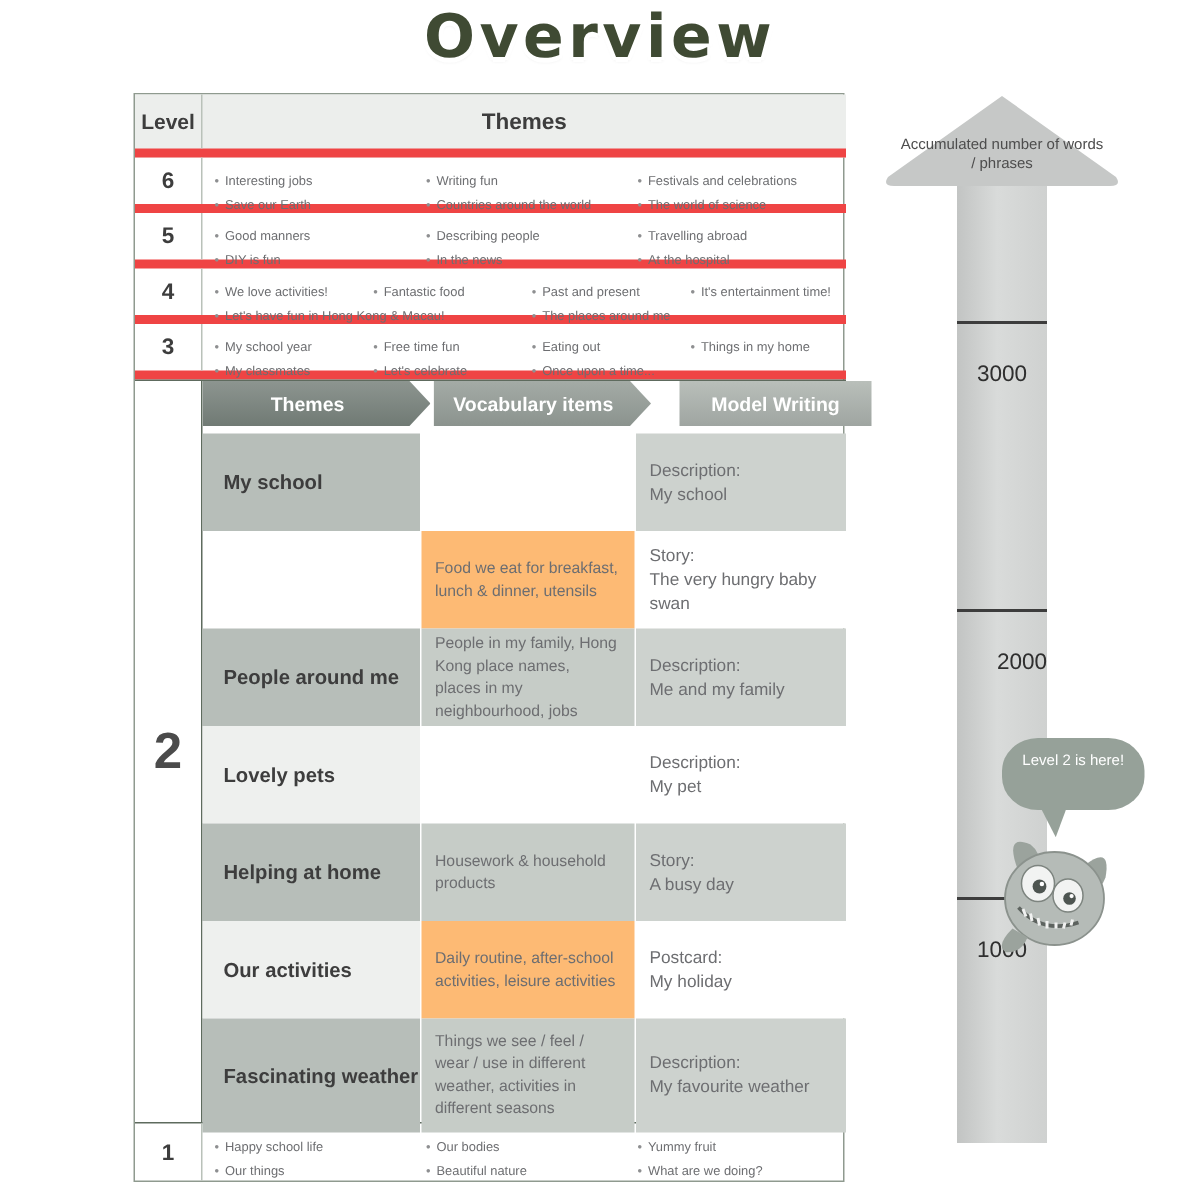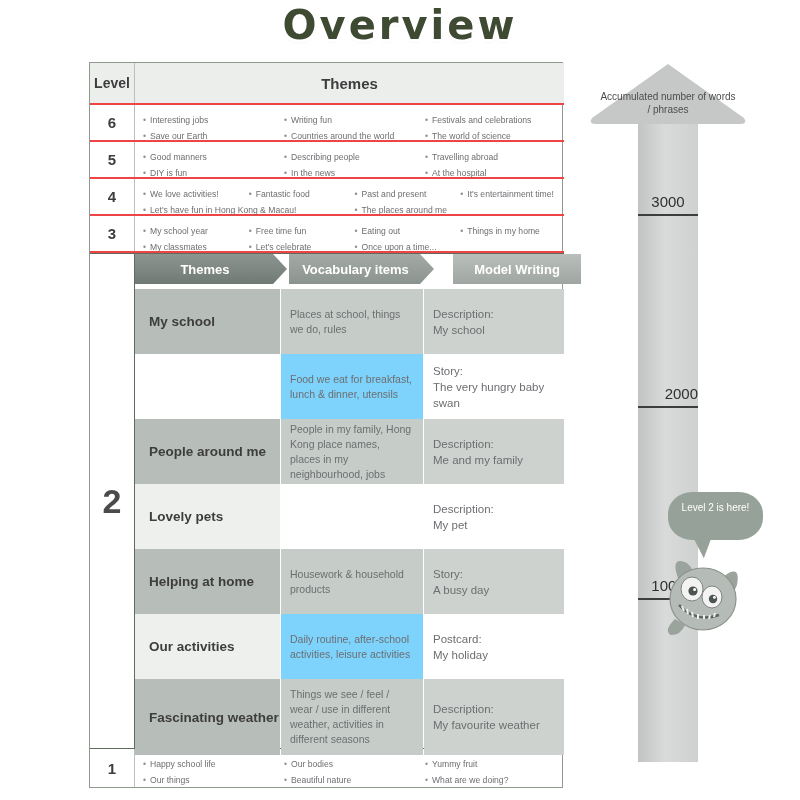--- a/index.html
+++ b/index.html
@@ -28,21 +28,21 @@
   
   #level-table{
     position:absolute;left:89px;top:62px;width:474px;height:726px;
     border:1px solid #8f9a8f;
     box-sizing:border-box;
     background:#fff;
   }
   .lvl-row{
     position:absolute;left:0;width:474px;
     box-sizing:border-box;
-    border-bottom:2px solid #ef4444;
+    border-bottom:6px solid #ef4444;
   }
   .lvl-num{
     position:absolute;left:0;top:0;bottom:0;width:45px;
     border-right:1px solid #b9c1b9;
     display:flex;align-items:center;justify-content:center;
     font-size:15px;font-weight:bold;color:#3d3d3d;
     box-sizing:border-box;
   }
   .lvl-body{
     position:absolute;left:45px;right:0;top:0;bottom:0;
@@ -121,40 +121,40 @@
              font-size:13.5px;font-weight:bold;color:#3d3d3d;line-height:17px; }
   .gc-vocab{ left:146px;width:142px; padding:0 10px 0 9px;
              font-size:10.5px;line-height:15px;color:#6d6e71; }
   .gc-model{ left:289px;width:140px; padding:0 8px 0 9px;
              font-size:11.5px;line-height:16px;color:#6d6e71; }
 
   .dark .gc-theme{ background:#b7beb9; }
   .dark .gc-vocab{ background:#c6ccc7; }
   .dark .gc-model{ background:#cdd2ce; }
   .light .gc-theme{ background:#eef0ee; }
-  .light .gc-vocab{ background:#7dd3fc; }
+  .light .gc-vocab{ background:#fdba74; }
   .light .gc-model{ background:#ffffff; }
 
   
   #arrow{ position:absolute;left:588px;top:62px;width:160px;height:700px; }
   #arrow-head-round{
     position:absolute;left:0;top:0;width:160px;height:62px;
   }
   #arrow-label{
     position:absolute;left:12px;top:28px;width:136px;
     text-align:center;font-size:10px;line-height:13px;color:#4d4d4d;
   }
   #arrow-shaft{
     position:absolute;left:50px;top:61px;width:60px;height:639px;
     background:linear-gradient(90deg,#c2c4c3 0%,#d9dbda 45%,#cfd1d0 100%);
   }
   .tick{ position:absolute;left:50px;width:60px;height:2px;background:#3d3d3d; }
   .ticklabel{
     position:absolute;left:50px;width:60px;text-align:center;
-    font-size:15px;color:#2f2f2f;
+    font-size:15px;color:#2f2f2f;margin-top:48px;
   }
 
   
   #mascot{ position:absolute;left:645px;top:492px;width:155px;height:145px; }
   #bubble{
     position:absolute;left:23px;top:0;width:95px;height:48px;
     background:#96a199;border-radius:24px/22px;
   }
   #bubble-tail{
     position:absolute;left:48px;top:40px;width:0;height:0;
@@ -255,21 +255,20 @@
             <span>Vocabulary items</span>
           </div>
           <div class="chev" id="chev3">
             <span>Model Writing</span>
           </div>
         </div>
 
         <div id="grid">
           <div class="grow dark" style="top:0px;">
             <div class="gc gc-theme">My school</div>
-            <div class="gc gc-vocab">Places at school, things we do, rules</div>
             <div class="gc gc-model">
                 <div>Description:</div>
                 <div>My school</div>
               </div>
           </div>
           <div class="grow light" style="top:65px;">
             <div class="gc gc-vocab">Food we eat for breakfast, lunch &amp; dinner, utensils</div>
             <div class="gc gc-model">
                 <div>Story:</div>
                 <div>The very hungry baby swan</div>

